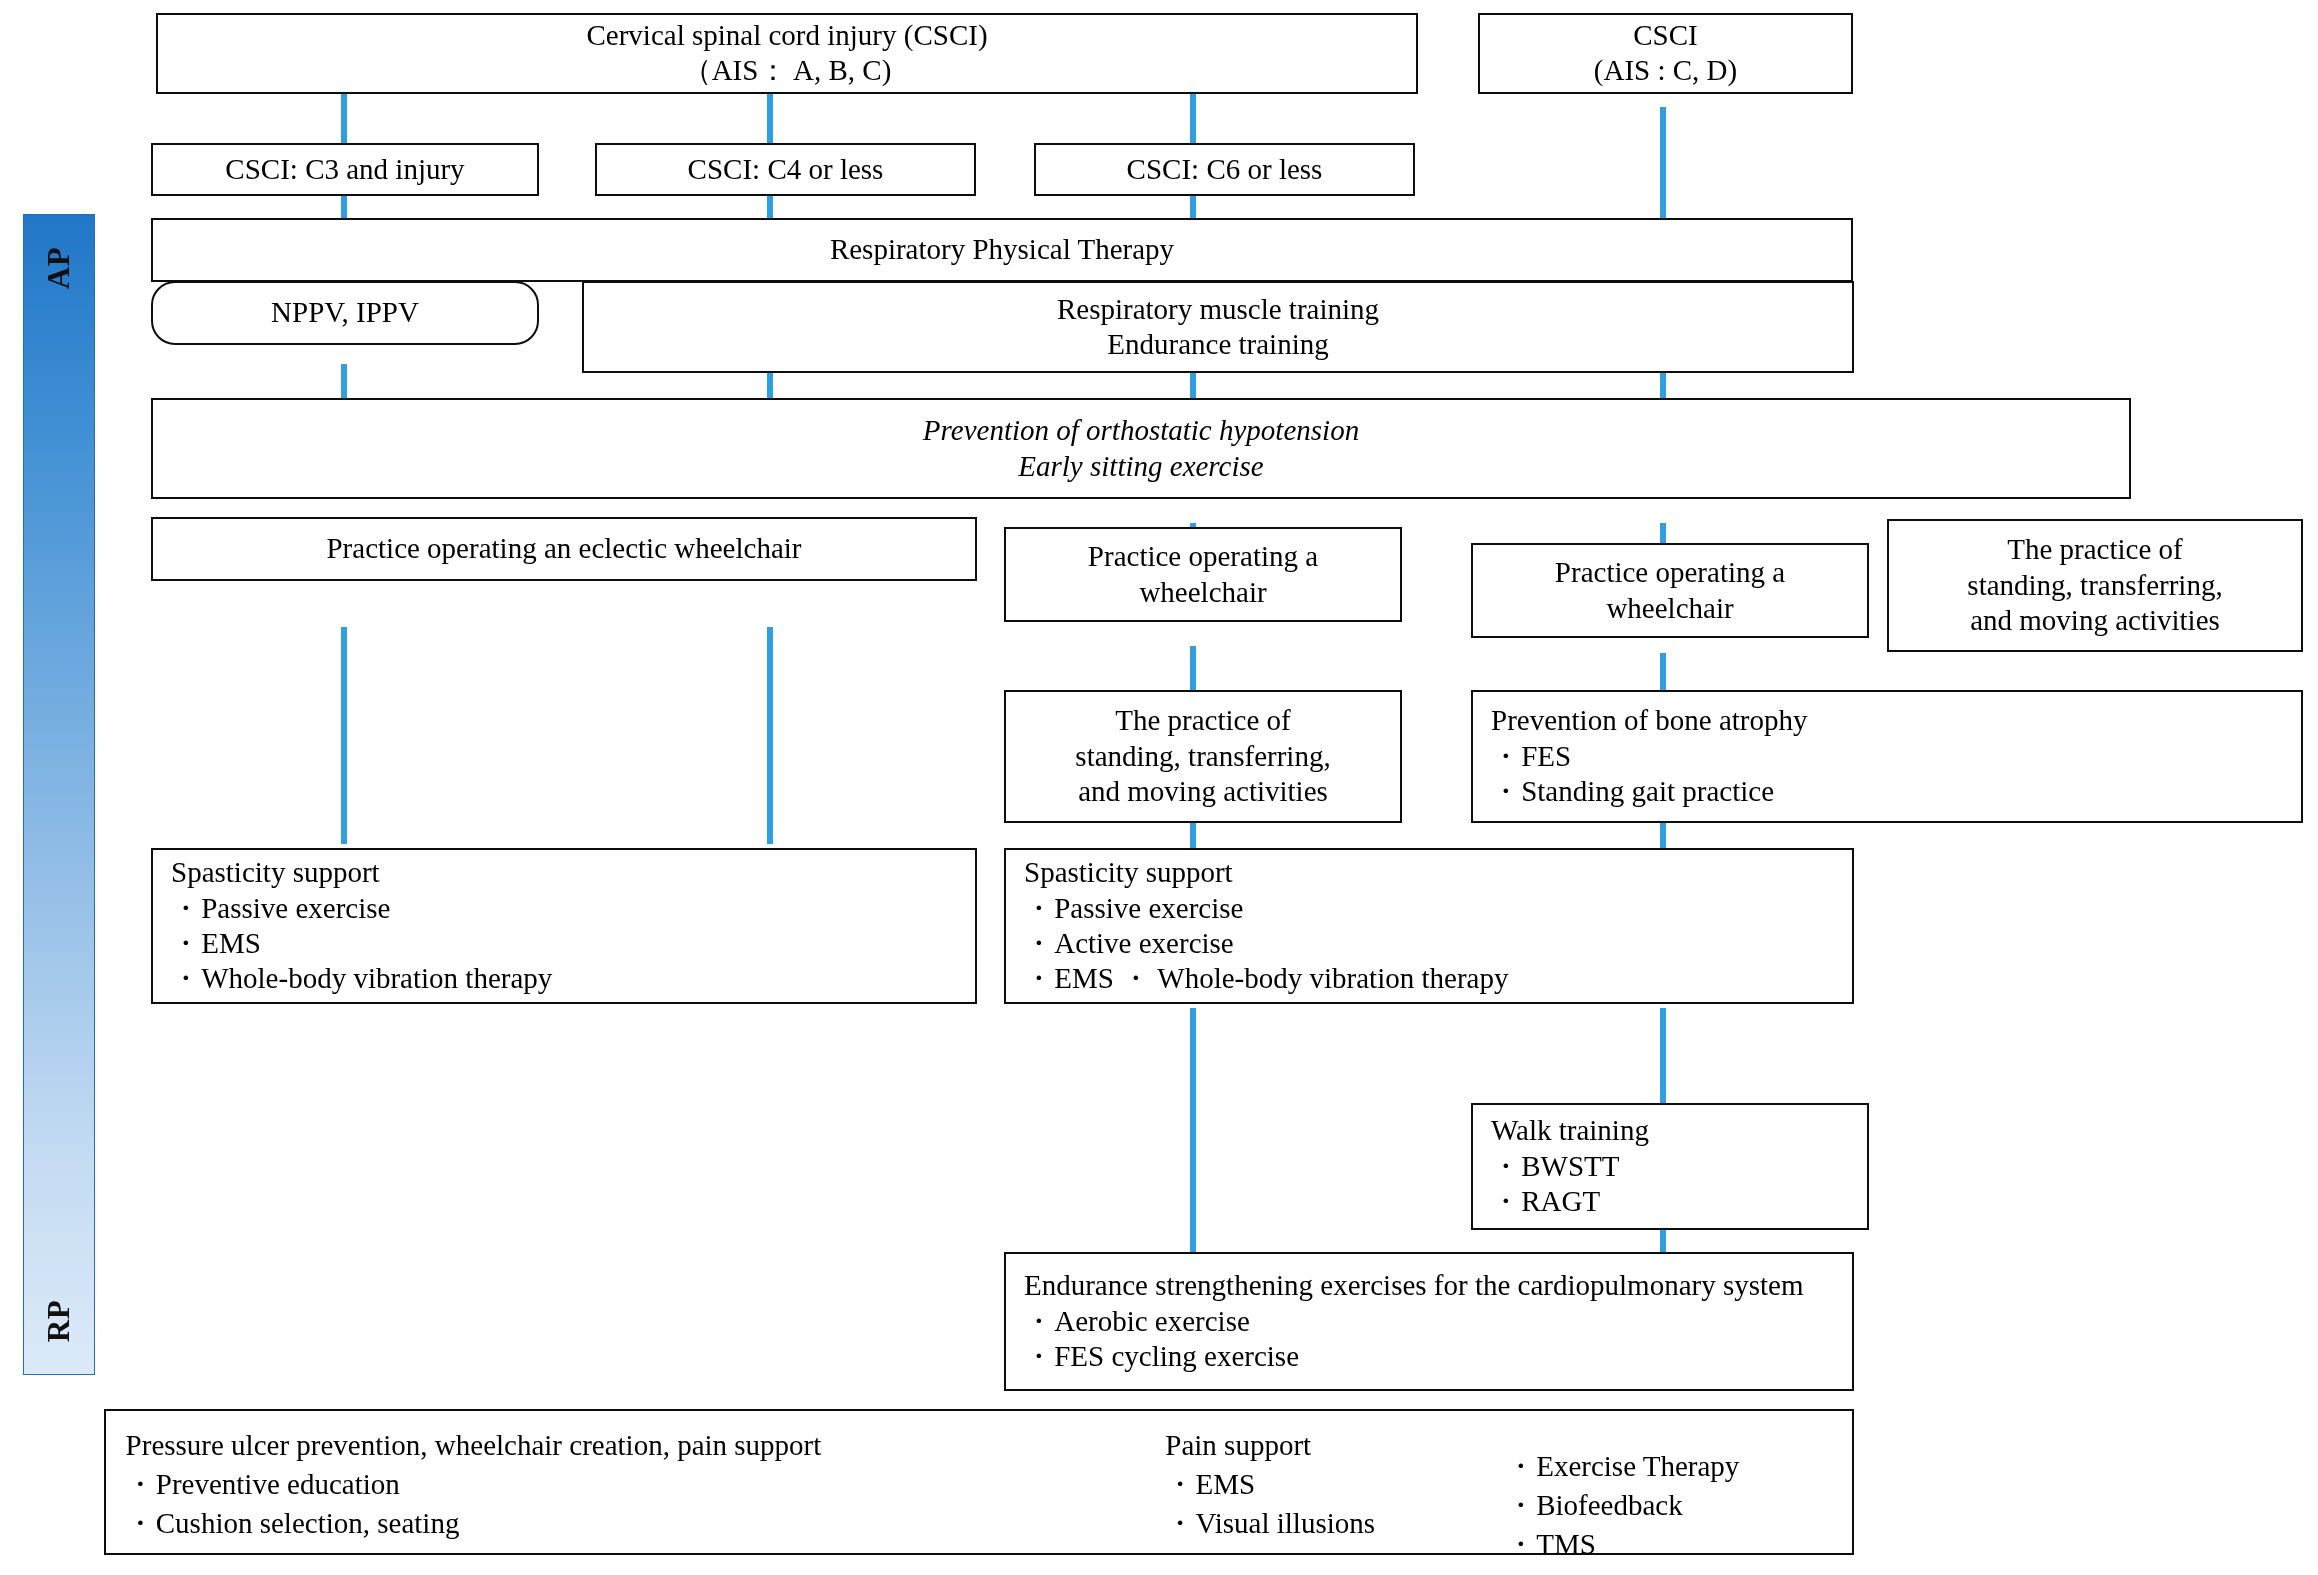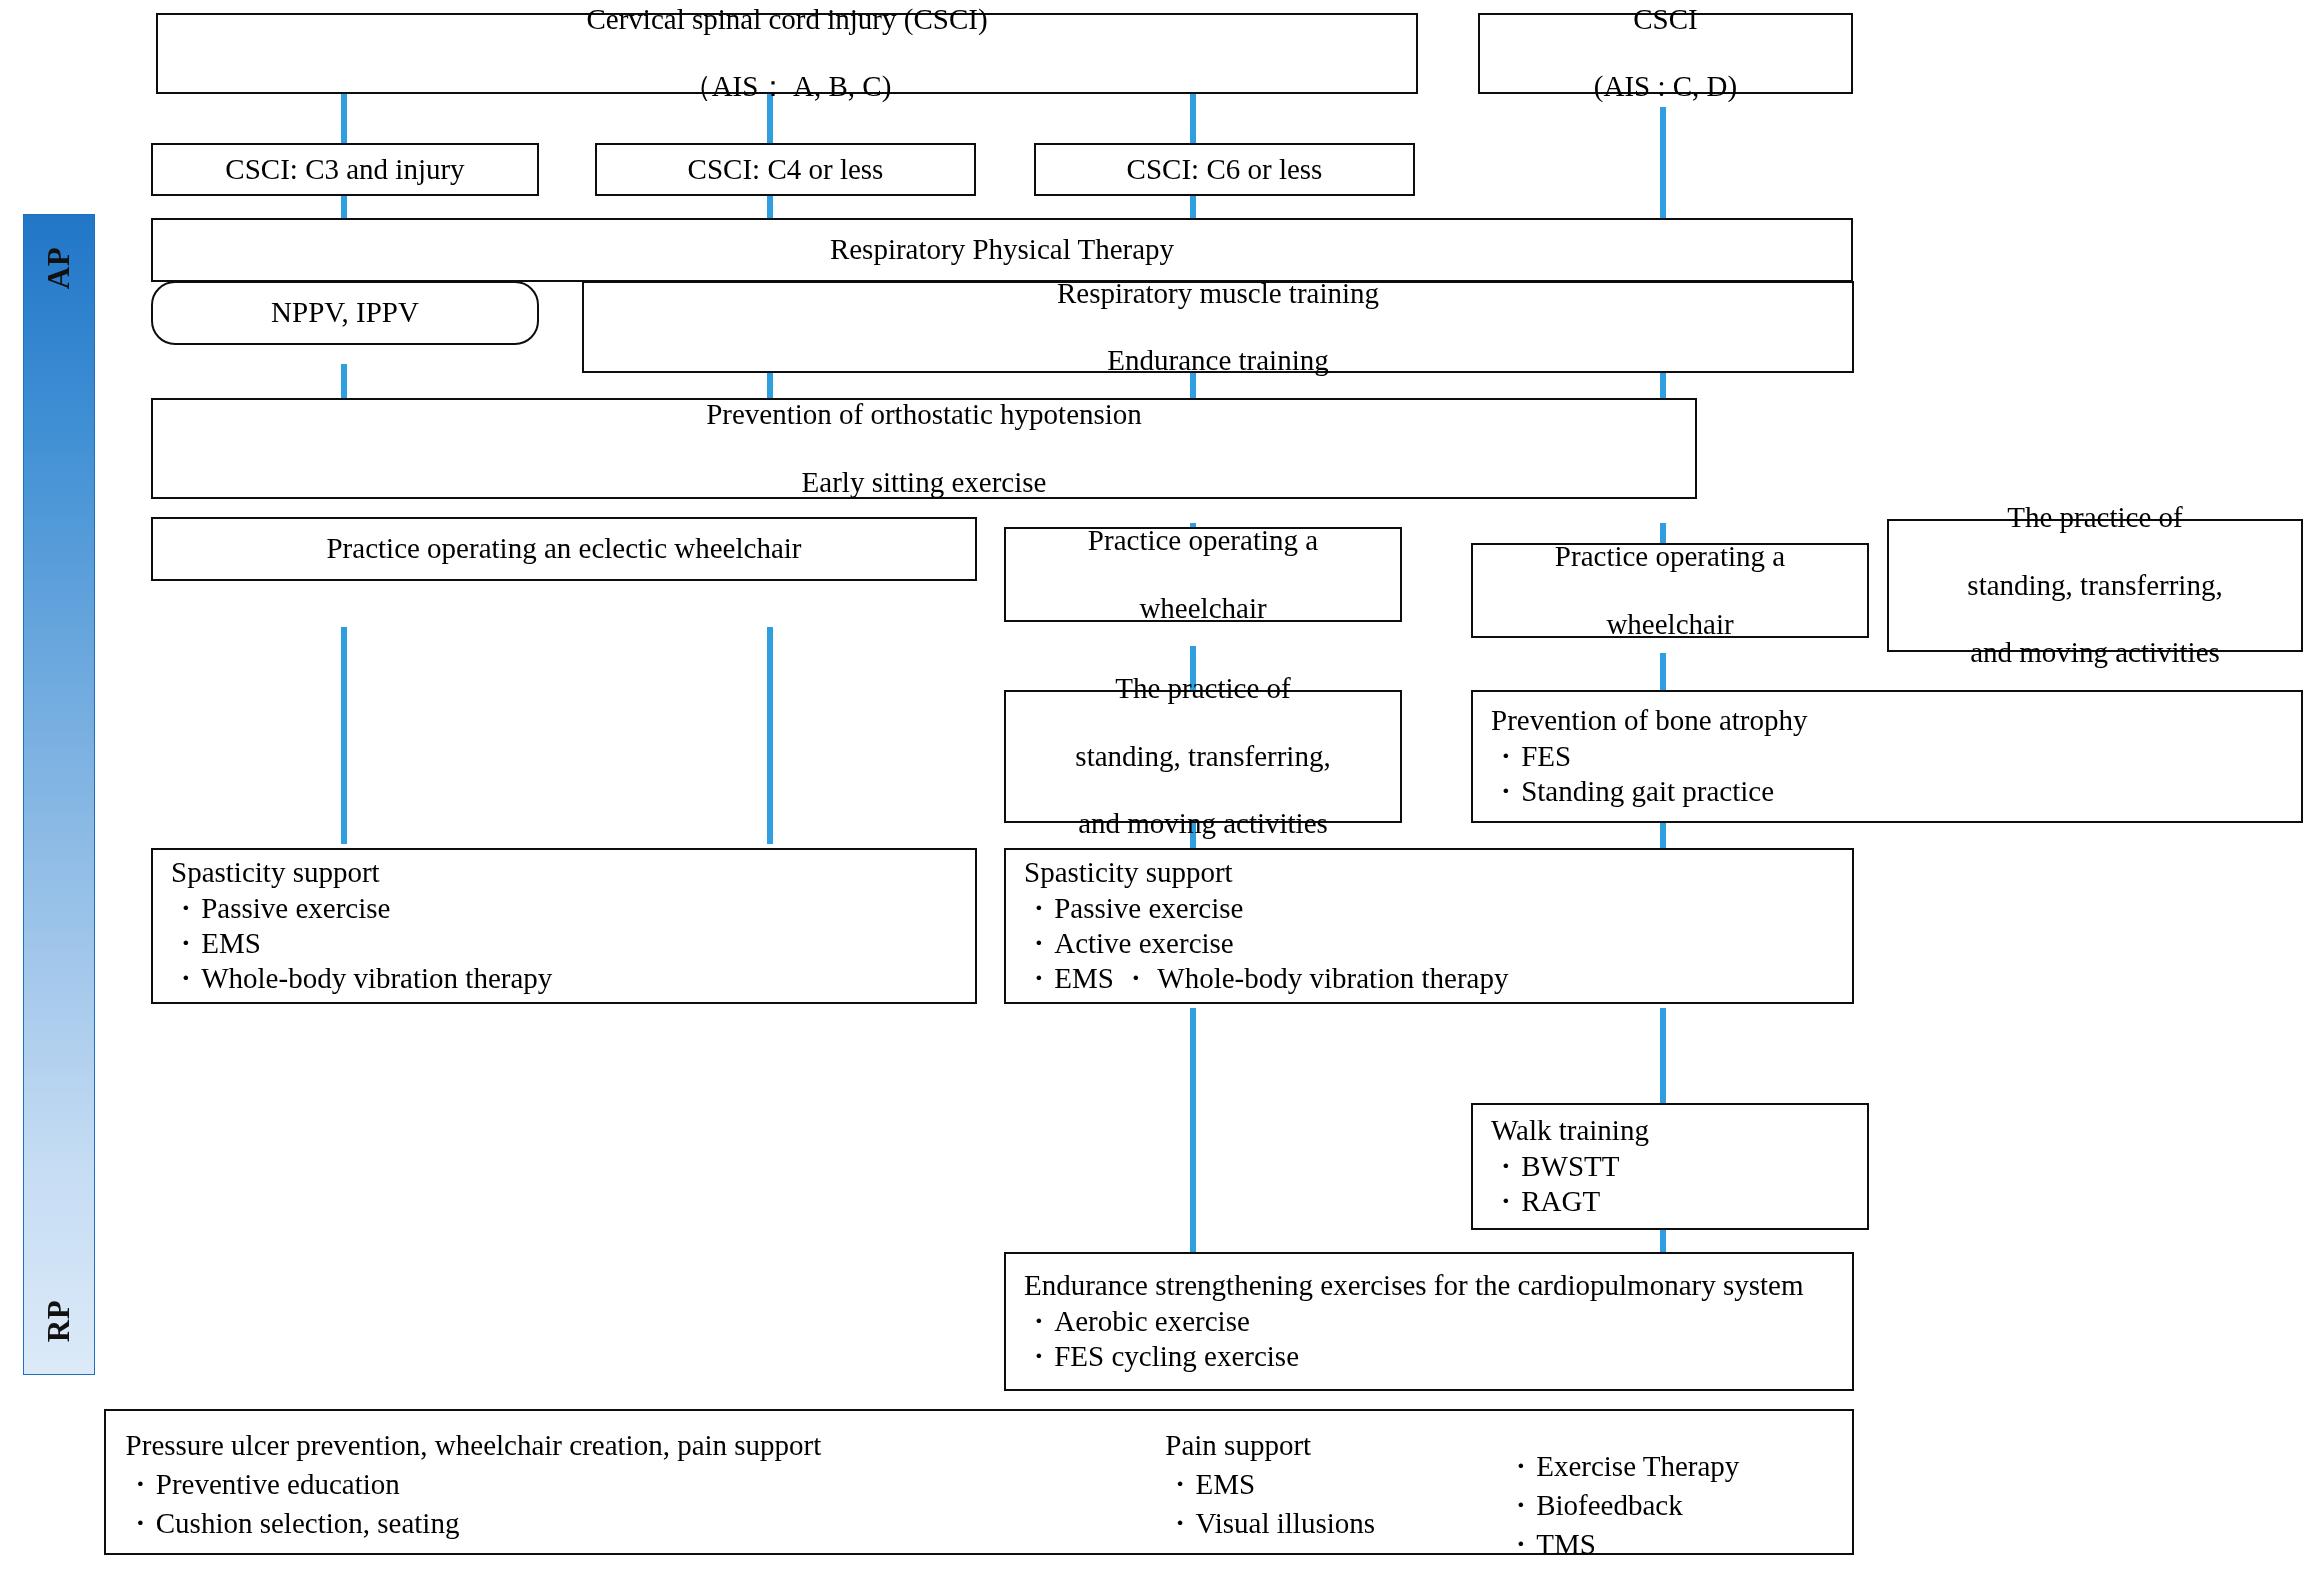--- a/index.html
+++ b/index.html
@@ -56,21 +56,21 @@
     background: #ffffff;
     border: 2.3px solid #0d0d0d;
     z-index: 2;
     display: flex;
     flex-direction: column;
     justify-content: center;
     color: #000000;
     font-size: 29px;
     line-height: 1.22;
   }
-  .box.center { align-items: center; text-align: center; gap: 32px; }
+  .box.center { align-items: center; text-align: center; }
   .box.left   { align-items: flex-start; text-align: left; padding-left: 18px; }
   .box .ln { display: block; white-space: nowrap; }
   .bullet { display: block; white-space: nowrap; }
   .bullet::before {
     content: "\30FB";
     margin-right: 1.2px;
   }
 
   
   .cols {
@@ -150,21 +150,21 @@
 
   <div class="box center" style="left:151px; top:281px; width:388px; height:64px;border-radius:24px;">
     <span class="ln">NPPV, IPPV</span>
   </div>
 
   <div class="box center" style="left:582px; top:281px; width:1272px; height:92px;">
     <span class="ln">Respiratory muscle training</span>
     <span class="ln">Endurance training</span>
   </div>
 
-  <div class="box center" style="left:151px; top:398px; width:1546px; height:101px;">
+  <div class="box center" style="left:151px; top:398px; width:1980px; height:101px;font-style:italic;">
     <span class="ln">Prevention of orthostatic hypotension</span>
     <span class="ln">Early sitting exercise</span>
   </div>
 
   <div class="box center" style="left:151px; top:517px; width:826px; height:64px;">
     <span class="ln">Practice operating an eclectic wheelchair</span>
   </div>
 
   <div class="box center" style="left:1004px; top:527px; width:398px; height:95px;">
     <span class="ln">Practice operating a</span>

